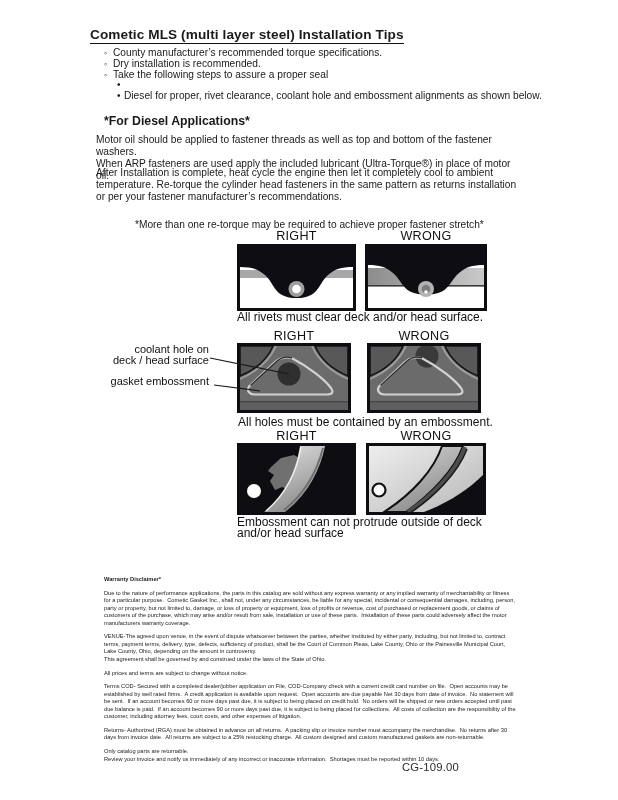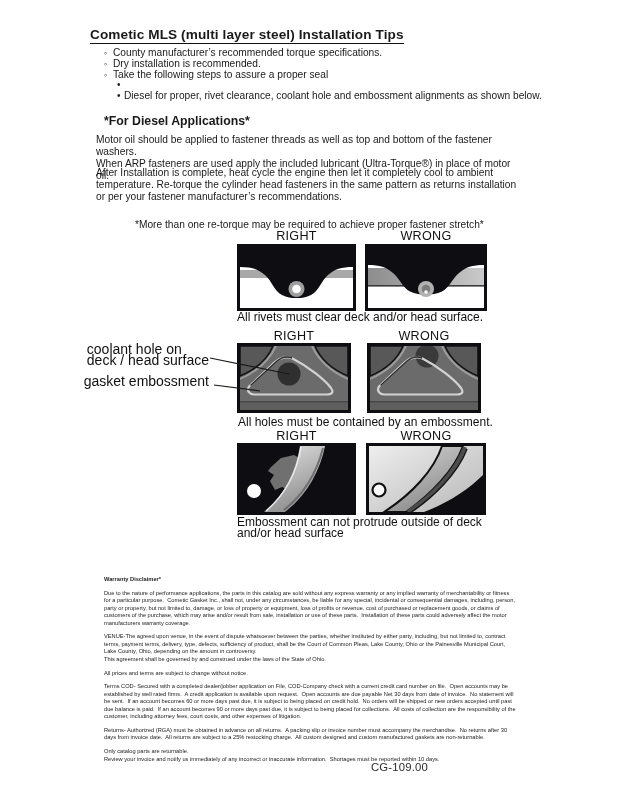--- a/index.html
+++ b/index.html
@@ -19,27 +19,27 @@
   .tip { display:flex; align-items:baseline; }
   .tip .m  { width:9px; flex:0 0 9px; font-size:9px; }
   .tip.l2  { margin-left:13px; }
   .tip.l2 .m { width:7px; flex:0 0 7px; font-size:10px; }
 
   .diesel-h { left:104px; top:114px; font-size:12.3px; font-weight:bold; }
   .body-p   { left:96px; width:424px; font-size:10.2px; line-height:12px; }
 
   .fig-label { font-size:12.6px; letter-spacing:0.3px; text-align:center; color:#111; }
   .caption   { font-size:12px; line-height:11px; color:#111; }
-  .ann { font-size:14px; line-height:11px; text-align:left; color:#111; }
+  .ann { font-size:11px; line-height:11px; text-align:right; color:#111; }
 
   .legal { left:104px; top:576px; width:412px; font-size:5.7px; line-height:7.4px; color:#222; }
   .legal .lh { font-weight:bold; margin-bottom:6.5px; }
   .legal p   { margin:0 0 6.5px 0; }
 
-  .footer-code { left:371px; top:761px; font-size:11.3px; color:#2b2b2b; letter-spacing:0.2px; }
+  .footer-code { left:402px; top:761px; font-size:11.3px; color:#2b2b2b; letter-spacing:0.2px; }
   svg { display:block; }
 </style>
 </head>
 <body>
 
 <div class="page">
 
   <div class="abs title">Cometic MLS (multi layer steel) Installation Tips</div>
 
   <div class="abs tips">

